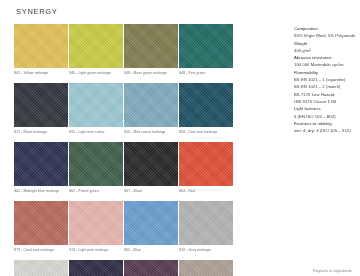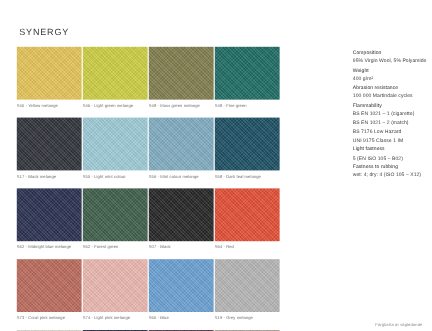--- a/index.html
+++ b/index.html
@@ -13,21 +13,21 @@
     overflow: hidden;
     font-family: "Liberation Sans", sans-serif;
     color: #2b2b2b;
     position: relative;
   }
   .page {
     position: relative;
     width: 360px;
     height: 276px;
     box-sizing: border-box;
-    padding: 22px 8px 0 14px;
+    padding: 7px 8px 0 14px;
   }
   .title {
     font-size: 7.5px;
     letter-spacing: 0.7px;
     color: #3a3a3a;
     font-weight: 400;
     margin: 0 0 8px 2px;
     line-height: 9px;
   }
   .body-cols {

